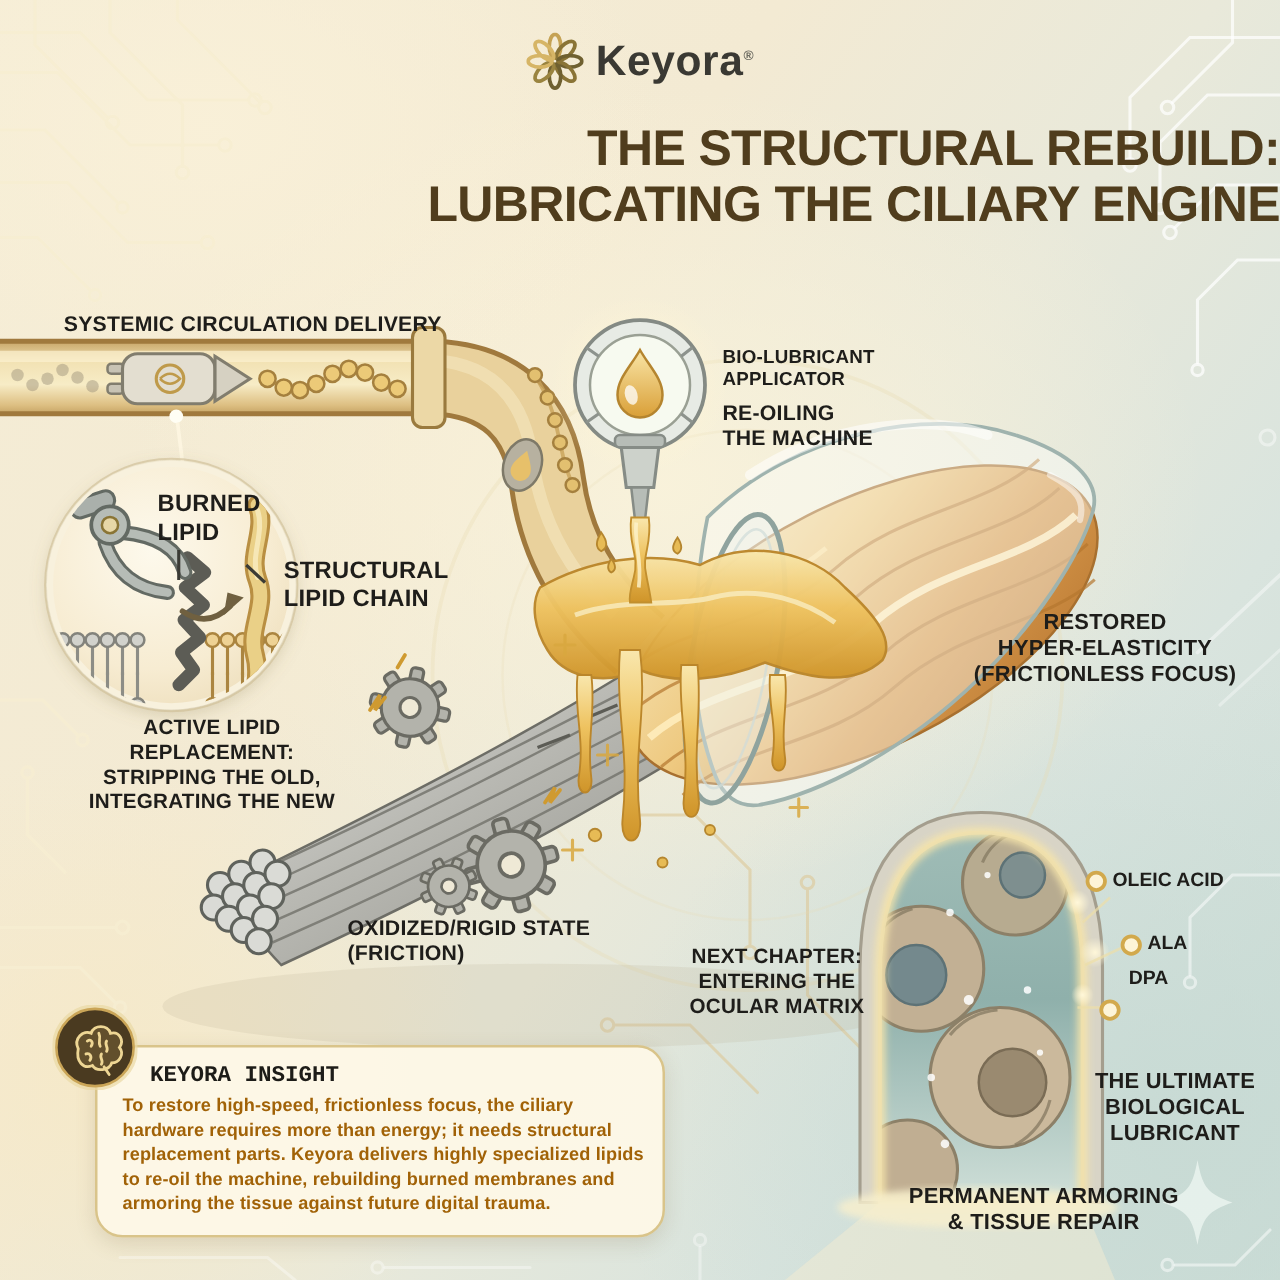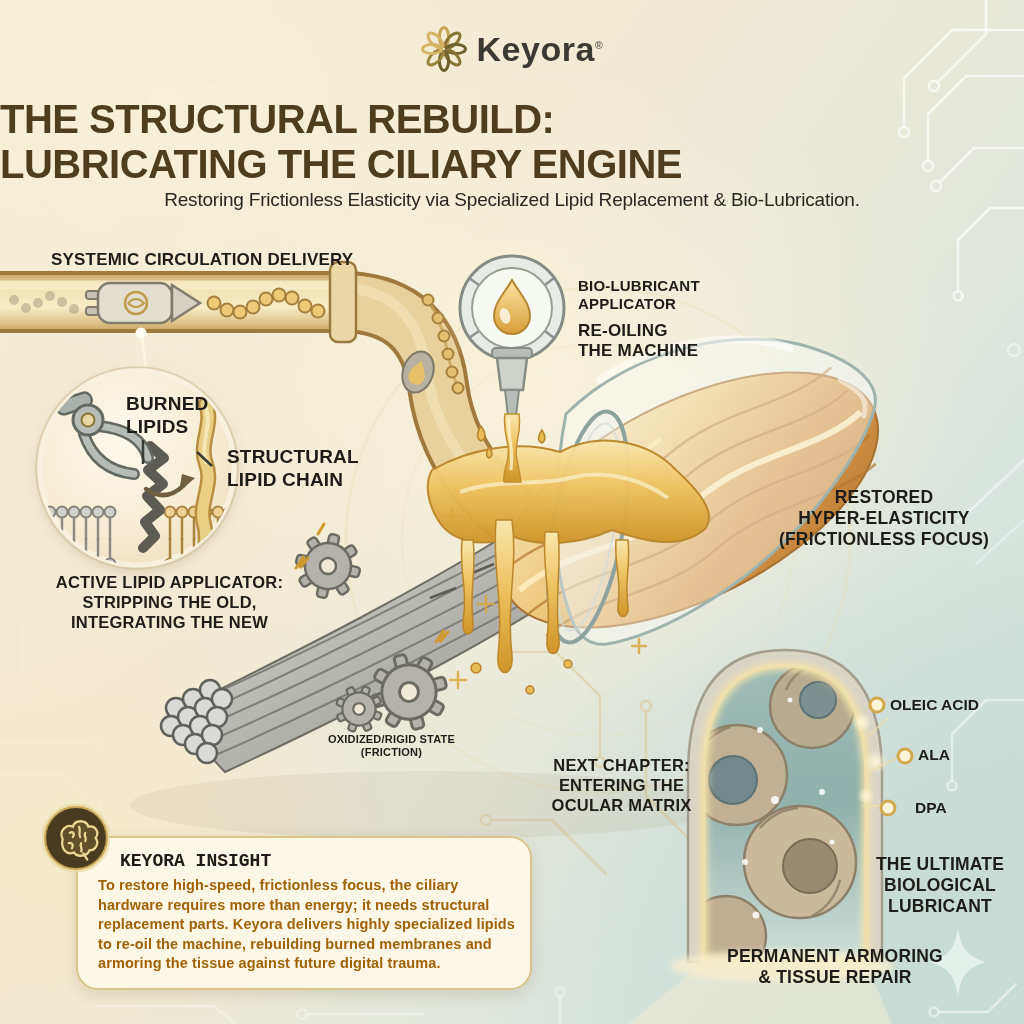--- a/index.html
+++ b/index.html
@@ -11,40 +11,40 @@
       radial-gradient(700px 520px at 52% 38%, rgba(250,243,219,.85) 0%, rgba(250,243,219,0) 62%),
       radial-gradient(520px 420px at 8% 84%, rgba(246,233,200,.9) 0%, rgba(246,233,200,0) 60%),
       radial-gradient(700px 560px at 92% 88%, rgba(199,218,212,.9) 0%, rgba(199,218,212,0) 65%),
       linear-gradient(125deg,#f5edd6 0%,#f3ead3 36%,#e9e9da 56%,#d9e4de 76%,#cbdcd6 100%);
   }
   .art{position:absolute;left:0;top:0;}
   .lbl{position:absolute;font-weight:700;color:#1e1d1a;white-space:pre-line;line-height:1.2;letter-spacing:.2px;margin-left:11px;}
   .logo{position:absolute;left:0;right:0;top:26px;display:flex;justify-content:center;align-items:center;gap:10px;}
   .logo-text{font-size:34px;font-weight:700;color:#3a3933;letter-spacing:.5px;}
   .logo-reg{font-size:11px;vertical-align:super;color:#6b6a60;}
-  .title{position:absolute;left:0;right:0;top:97px;text-align:left;font-size:40px;font-weight:700;
+  .title{position:absolute;left:0;right:0;top:97px;text-align:right;font-size:40px;font-weight:700;
          color:#503d1d;line-height:1.12;letter-spacing:-.5px;white-space:pre-line;}
   .subtitle{position:absolute;left:0;right:0;top:189px;text-align:center;font-size:19px;font-weight:500;
             color:#2a2822;letter-spacing:-.2px;}
   .lbl-systemic{left:40px;top:250px;font-size:17px;}
   .lbl-raw{left:175px;top:341px;width:205px;text-align:center;font-size:17px;}
   .lbl-burned{left:115px;top:393px;font-size:19px;}
   .lbl-structural{left:216px;top:446px;font-size:19px;}
   .lbl-bio{left:567px;top:277px;font-size:15px;}
   .lbl-reoil{left:567px;top:321px;font-size:17px;}
   .lbl-restored{left:748px;top:487px;width:250px;text-align:center;font-size:17.5px;}
   .lbl-active{left:36px;top:573px;width:245px;text-align:center;font-size:16.5px;}
-  .lbl-oxidized{left:278px;top:733px;width:205px;text-align:center;font-size:11px;}
+  .lbl-oxidized{left:267px;top:733px;width:205px;font-size:17px;}
   .lbl-next{left:528px;top:756px;width:165px;text-align:center;font-size:16.5px;}
   .lbl-ultimate{left:848px;top:854px;width:162px;text-align:center;font-size:17.5px;}
   .lbl-armoring{left:710px;top:946px;width:228px;text-align:center;font-size:17.5px;}
   .nut{position:absolute;font-weight:700;font-size:15.5px;color:#1e1d1a;}
   .nut-0{left:890px;top:696px;}
   .nut-1{left:918px;top:746px;}
-  .nut-2{left:903px;top:799px;margin-left:12px;}
+  .nut-2{left:903px;top:774px;}
   .insight-card{position:absolute;left:76px;top:836px;width:456px;height:154px;box-sizing:border-box;
     background:rgba(253,248,231,.95);border:2px solid #d9c48a;border-radius:22px;
     box-shadow:0 5px 16px rgba(120,100,60,.18);padding:13px 26px 0 20px;}
   .insight-title{font-size:18px;font-weight:700;color:#1d1c18;margin:0 0 5px 22px;font-family:Liberation Mono, monospace;}
   .insight-body{font-size:14.5px;line-height:1.35;color:#a16207;font-weight:700;letter-spacing:.1px;width:424px;}
   .brain-badge{position:absolute;left:42px;top:804px;width:68px;height:68px;}
 </style>
 </head>
 <body>
 
@@ -511,35 +511,34 @@
       <ellipse cx="0" cy="-12" rx="4.6" ry="9.5" stroke="#9a8440" transform="rotate(225)"></ellipse>
       <ellipse cx="0" cy="-12" rx="4.6" ry="9.5" stroke="#d6b566" transform="rotate(270)"></ellipse>
       <ellipse cx="0" cy="-12" rx="4.6" ry="9.5" stroke="#d6b566" transform="rotate(315)"></ellipse>
     </g>
   </svg>
   <div class="logo-text"><span>Keyora</span><sup class="logo-reg">®</sup></div>
 </div>
 
 <div class="title">THE STRUCTURAL REBUILD:
 LUBRICATING THE CILIARY ENGINE</div>
-<div class="subtitle">Restoring Frictionless Elasticity via Specialized Lipid Replacement &amp; Bio-Lubrication.</div>
 
 <div class="lbl lbl-systemic">SYSTEMIC CIRCULATION DELIVERY</div>
 <div class="lbl lbl-burned">BURNED
-LIPIDS</div>
+LIPID</div>
 <div class="lbl lbl-structural">STRUCTURAL
 LIPID CHAIN</div>
 <div class="lbl lbl-bio">BIO-LUBRICANT
 APPLICATOR</div>
 <div class="lbl lbl-reoil">RE-OILING
 THE MACHINE</div>
 <div class="lbl lbl-restored">RESTORED
 HYPER-ELASTICITY
 (FRICTIONLESS FOCUS)</div>
-<div class="lbl lbl-active">ACTIVE LIPID APPLICATOR:
+<div class="lbl lbl-active">ACTIVE LIPID REPLACEMENT:
 STRIPPING THE OLD,
 INTEGRATING THE NEW</div>
 <div class="lbl lbl-oxidized">OXIDIZED/RIGID STATE
 (FRICTION)</div>
 <div class="lbl lbl-ultimate">THE ULTIMATE
 BIOLOGICAL
 LUBRICANT</div>
 <div class="lbl lbl-next">NEXT CHAPTER:
 ENTERING THE
 OCULAR MATRIX</div>

